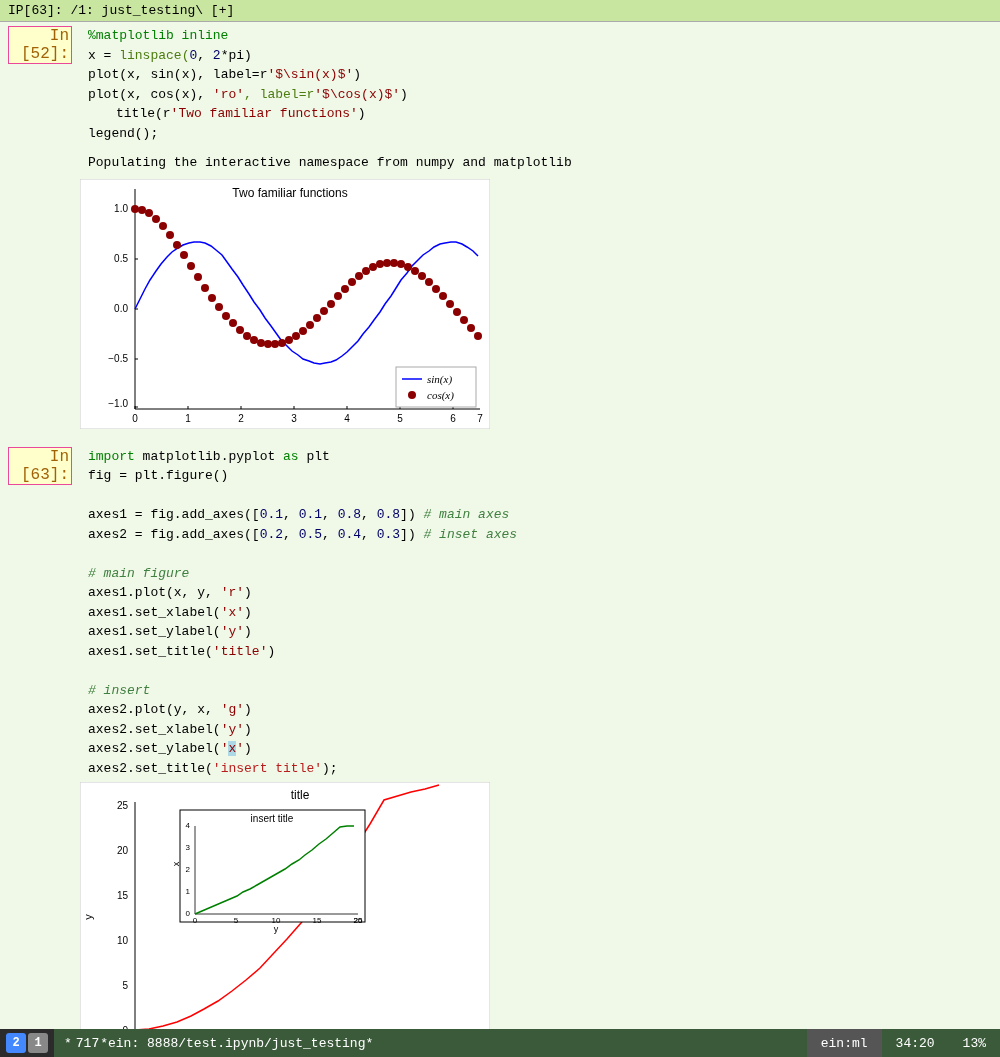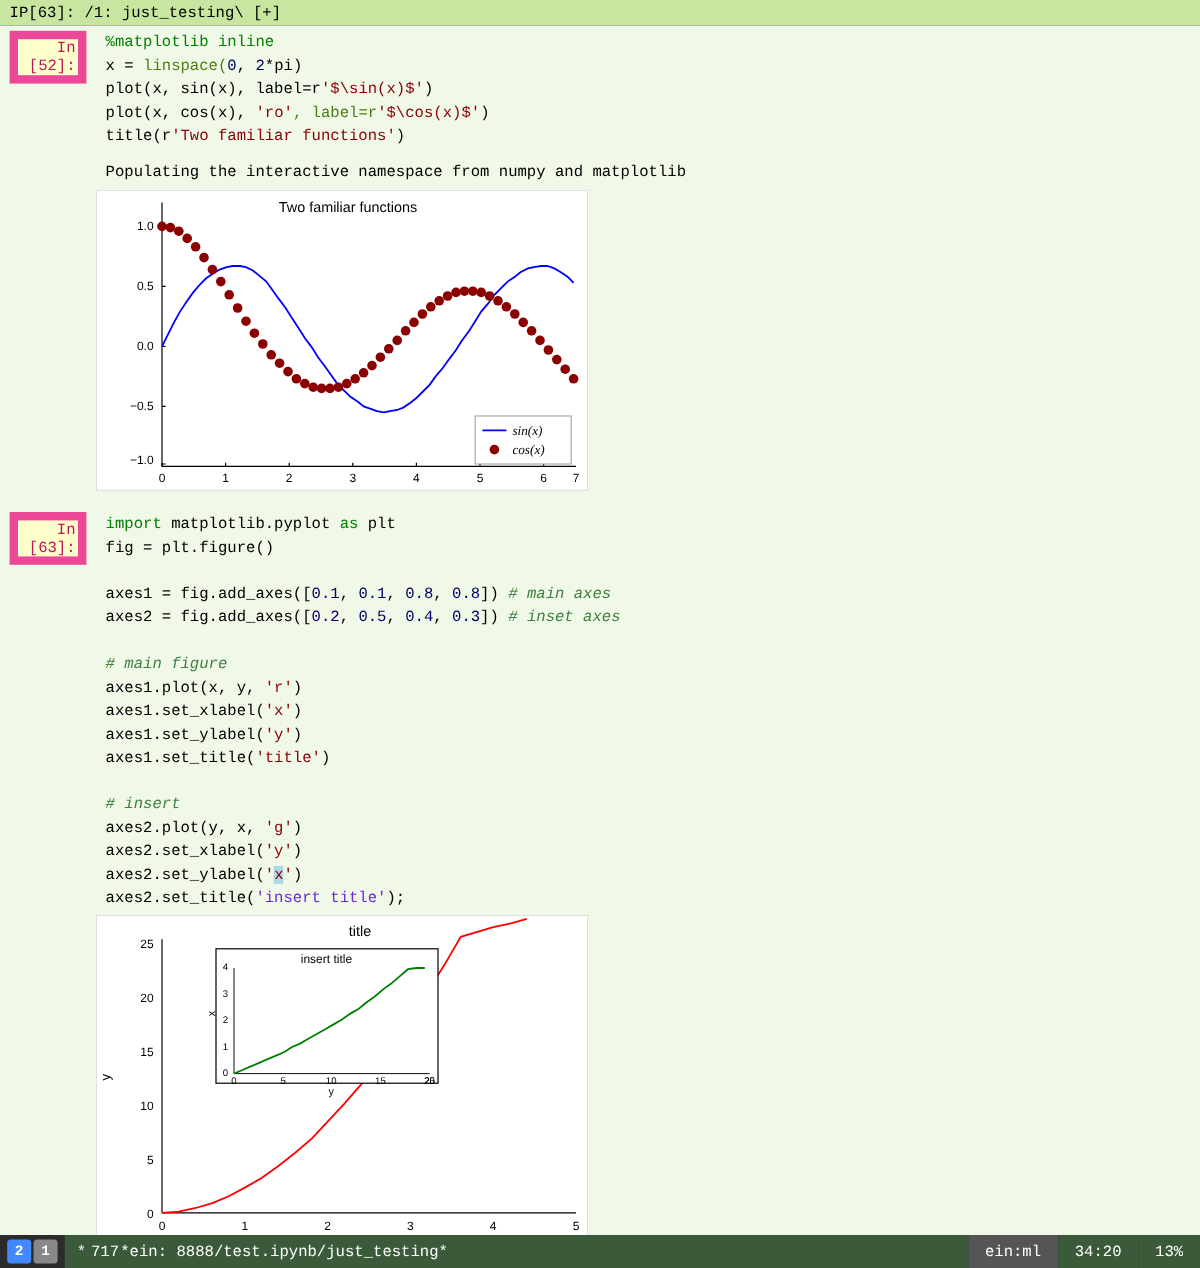--- a/index.html
+++ b/index.html
@@ -55,23 +55,23 @@
     .cell-content {
       flex: 1;
       padding: 4px 8px;
       background: #f0f8e8;
     }
 
     .in-bracket {
       background: #ffffcc;
       display: inline-block;
       padding: 0 2px;
-      border: 7px solid #ec4899;
-      font-size: 13px;
-      color: #be185d;
+      border: 1px solid #ec4899;
+      font-size: 16px;
+      color: #a16207;
     }
 
     .output-text {
       color: #000;
       padding: 2px 0;
       font-size: 13px;
       line-height: 1.5;
     }
 
     
@@ -162,21 +162,22 @@
 
   <div class="cell">
     <div class="cell-prompt in-prompt">
       <span class="in-bracket">In [52]:</span>
     </div>
     <div class="cell-content">
       <div style="white-space:pre; line-height:1.5; color:#008000;">%matplotlib inline</div>
       <div style="white-space:pre; line-height:1.5;"><span style="color:#000;">x </span><span style="color:#000;">= </span><span style="color:#4d7c0f;">linspace(</span><span style="color:#000066;">0</span><span style="color:#000;">, </span><span style="color:#000066;">2</span><span style="color:#000;">*pi)</span></div>
       <div style="white-space:pre; line-height:1.5;"><span style="color:#000;">plot(x, </span><span style="color:#000;">sin(x), label=r</span><span style="color:#8b0000;">'$\sin(x)$'</span><span style="color:#000;">)</span></div>
       <div style="white-space:pre; line-height:1.5;"><span style="color:#000;">plot(x, </span><span style="color:#000;">cos(x)</span><span style="color:#000;">, </span><span style="color:#8b0000;">'ro'</span><span style="color:#4d7c0f;">, label=r</span><span style="color:#8b0000;">'$\cos(x)$'</span><span style="color:#000;">)</span></div>
-      <div style="white-space:pre; line-height:1.5;"><span style="color:#000;">title(r</span><span style="color:#8b0000;">'Two familiar functions'</span><span style="color:#000;">)</span></div>
+      <div style="white-space:pre; line-height:1.5;margin-left:28px;"><span style="color:#000;">title(r</span><span style="color:#8b0000;">'Two familiar functions'</span><span style="color:#000;">)</span></div>
+      <div style="white-space:pre; line-height:1.5;"><span style="color:#000;">legend();</span></div>
     </div>
   </div>
 
   <div class="cell">
     <div class="cell-prompt"></div>
     <div class="cell-content">
       <div class="output-text">Populating the interactive namespace from numpy and matplotlib</div>
     </div>
   </div>
 
@@ -294,21 +295,21 @@
       <div style="white-space:pre; line-height:1.5;"><span style="color:#408040; font-style:italic;"># main figure</span></div>
       <div style="white-space:pre; line-height:1.5;"><span style="color:#000;">axes1.plot(x, y, </span><span style="color:#8b0000;">'r'</span><span style="color:#000;">)</span></div>
       <div style="white-space:pre; line-height:1.5;"><span style="color:#000;">axes1.set_xlabel(</span><span style="color:#8b0000;">'x'</span><span style="color:#000;">)</span></div>
       <div style="white-space:pre; line-height:1.5;"><span style="color:#000;font-family:Liberation Mono, monospace;">axes1.set_ylabel(</span><span style="color:#8b0000;">'y'</span><span style="color:#000;">)</span></div>
       <div style="white-space:pre; line-height:1.5;"><span style="color:#000;">axes1.set_title(</span><span style="color:#8b0000;">'title'</span><span style="color:#000;">)</span></div>
       <div style="white-space:pre; line-height:1.5; height:1.5em;">&nbsp;</div>
       <div style="white-space:pre; line-height:1.5;"><span style="color:#408040; font-style:italic;"># insert</span></div>
       <div style="white-space:pre; line-height:1.5;"><span style="color:#000;">axes2.plot(y, x, </span><span style="color:#8b0000;">'g'</span><span style="color:#000;">)</span></div>
       <div style="white-space:pre; line-height:1.5;"><span style="color:#000;">axes2.set_xlabel(</span><span style="color:#8b0000;">'y'</span><span style="color:#000;">)</span></div>
       <div style="white-space:pre; line-height:1.5;"><span style="color:#000;">axes2.set_ylabel(</span><span style="color:#8b0000;">'</span><span style="background:#add8e6; color:#8b0000;">x</span><span style="color:#8b0000;">'</span><span style="color:#000;">)</span></div>
-      <div style="white-space:pre; line-height:1.5;"><span style="color:#000;">axes2.set_title(</span><span style="color:#6d28d9;">'insert title'</span><span style="color:#000;">);</span></div>
+      <div style="white-space:pre; line-height:1.5;"><span style="color:#000;">axes2.set_title(</span><span style="color:#b91c1c;">'insert title'</span><span style="color:#000;">);</span></div>
     </div>
   </div>
 
   <div style="margin-left: 80px; margin-bottom: 10px;">
     <svg width="410" height="270" class="plot-svg">
       <rect x="0" y="0" width="410" height="270" fill="white" stroke="#ccc" stroke-width="1"></rect>
 
       <text x="220" y="17" text-anchor="middle" font-size="12" font-family="sans-serif">title</text>
 
       <rect x="55" y="20" width="345" height="228" fill="white" stroke="none"></rect>

